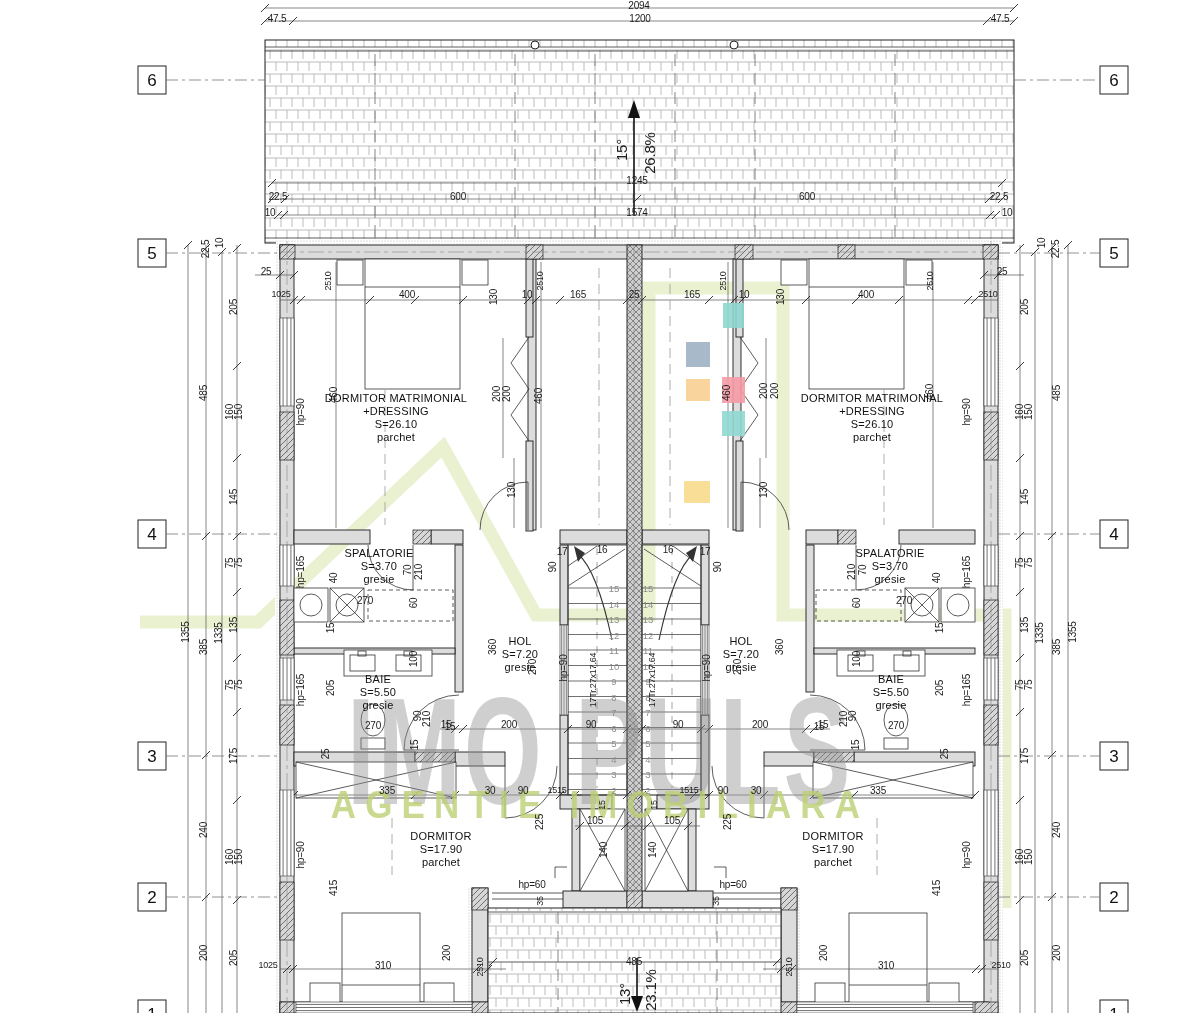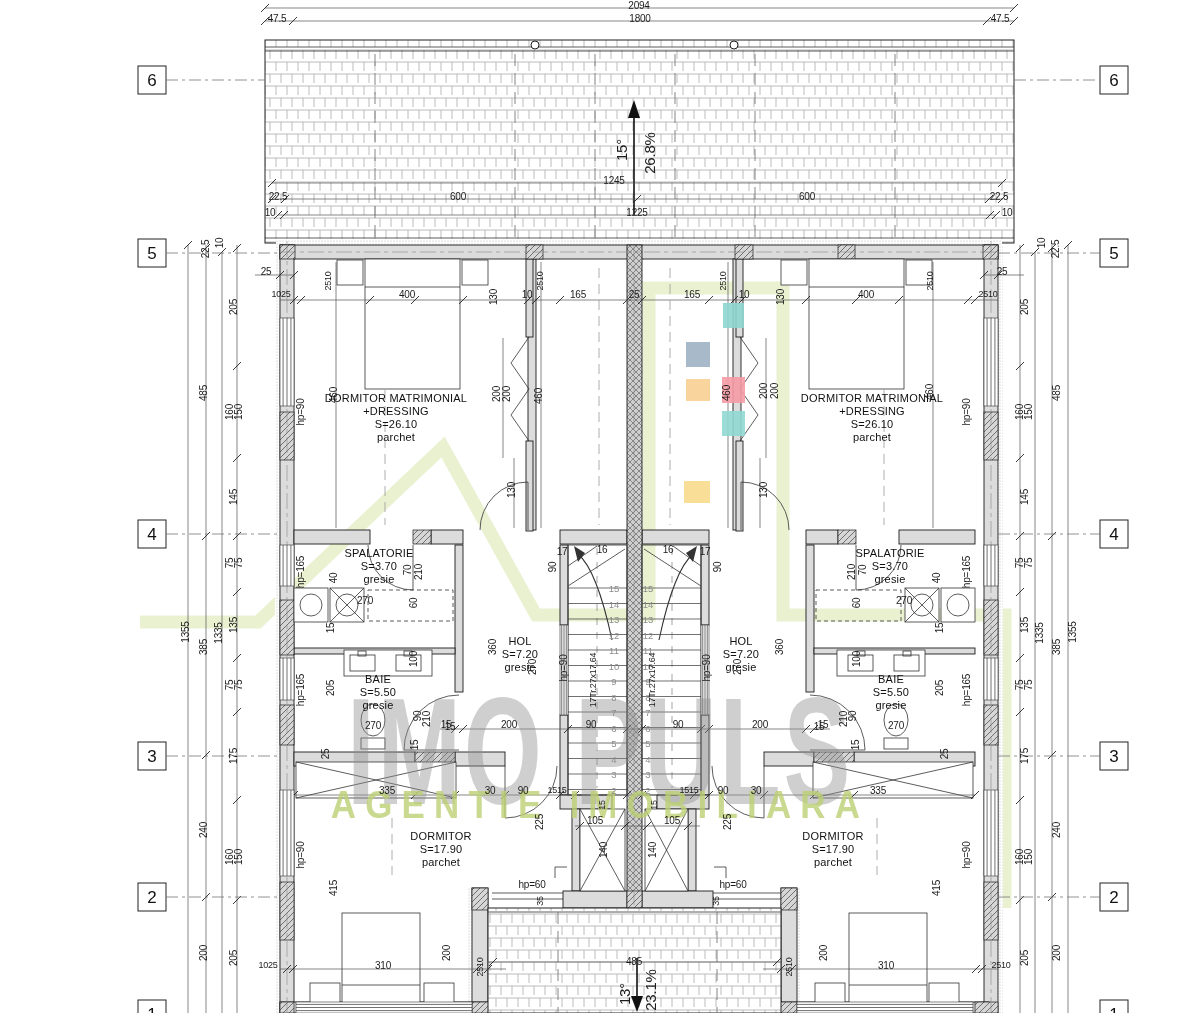--- a/index.html
+++ b/index.html
@@ -282,31 +282,31 @@
         <path d="M797,1004.42 H973 M797,1007.5 H973 M797,1010.58 H973 " stroke="#333" stroke-width="0.7" fill="none"></path>
       </g>
 </svg>
 
 <div id="wm-title" style="color: rgb(143, 143, 143);">IMO PULS</div>
 <div id="wm-sub" style="color: rgb(189, 208, 117);">AGENTIE IMOBILIARA</div>
 
 <div id="labels-layer">
       <div class="dim" style="left: 639px; top: 5px;">2094</div>
       <div class="dim" style="left: 277px; top: 18px;">47.5</div>
-      <div class="dim" style="left: 640px; top: 18px;">1800</div>
+      <div class="dim" style="left: 640px; top: 18px;">1200</div>
       <div class="dim" style="left: 1000px; top: 18px;">47.5</div>
       <div class="dim rot" style="left: 621px; top: 150px; font-size: 15px;">15°</div>
       <div class="dim rot" style="left: 649px; top: 153px; font-size: 15px;">26.8%</div>
-      <div class="dim" style="left: 614px; top: 180px;">1245</div>
+      <div class="dim" style="left: 637px; top: 180px;">1245</div>
       <div class="dim" style="left: 278px; top: 196px;">22.5</div>
       <div class="dim" style="left: 458px; top: 196px;">600</div>
       <div class="dim" style="left: 807px; top: 196px;">600</div>
       <div class="dim" style="left: 999px; top: 196px;">22.5</div>
       <div class="dim" style="left: 270px; top: 212px;">10</div>
-      <div class="dim" style="left: 637px; top: 212px;">1225</div>
+      <div class="dim" style="left: 637px; top: 212px;">1574</div>
       <div class="dim" style="left: 1007px; top: 212px;">10</div>
       <div class="dim rot" style="left: 205px; top: 249px;">22.5</div>
       <div class="dim rot" style="left: 219px; top: 243px;">10</div>
       <div class="dim" style="left: 266px; top: 271px;">25</div>
       <div class="dim" style="left: 281px; top: 294px; font-size: 9px;">1025</div>
       <div class="dim rot" style="left: 233px; top: 307px;">205</div>
       <div class="dim rot" style="left: 203px; top: 393px;">485</div>
       <div class="dim rot" style="left: 229px; top: 412px;">160</div>
       <div class="dim rot" style="left: 238px; top: 412px;">150</div>
       <div class="dim rot" style="left: 233px; top: 497px;">145</div>

